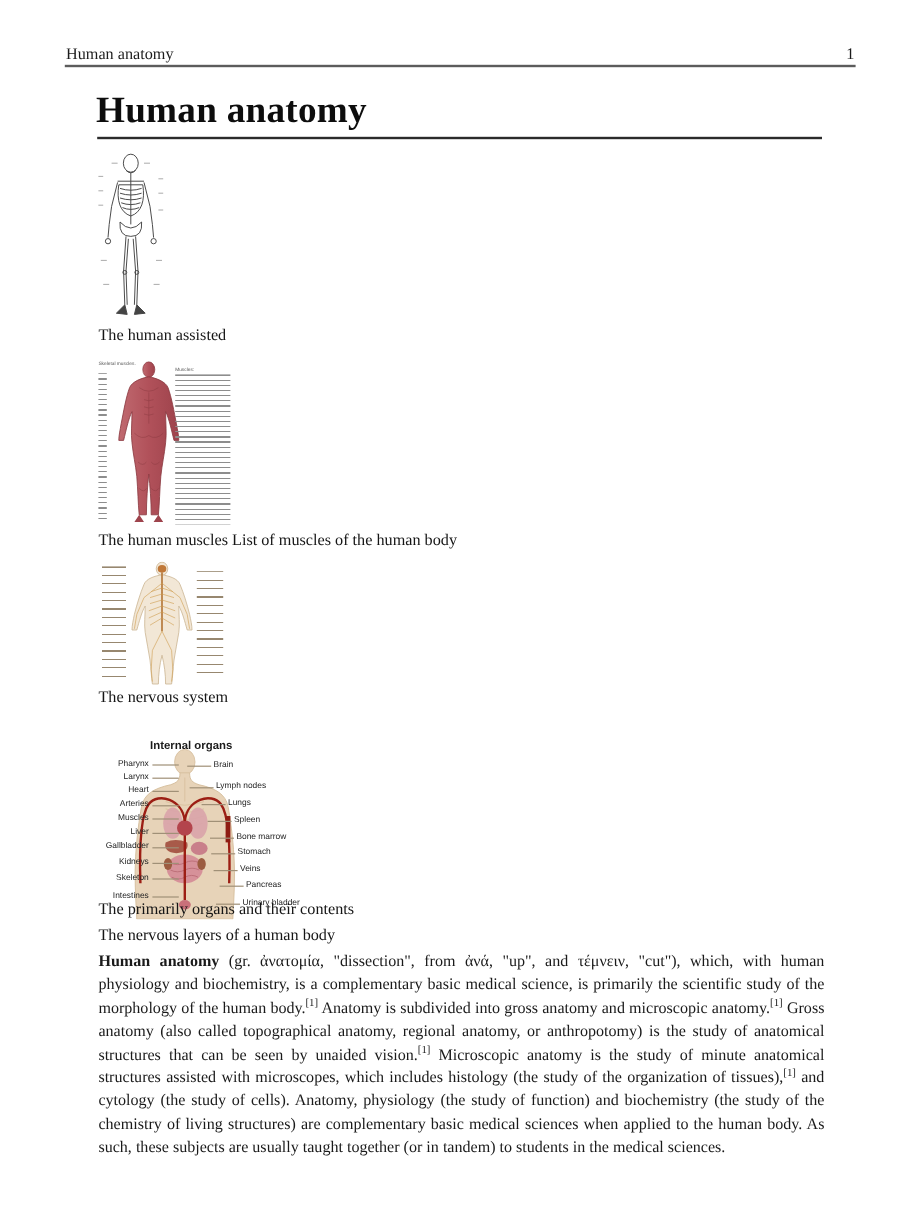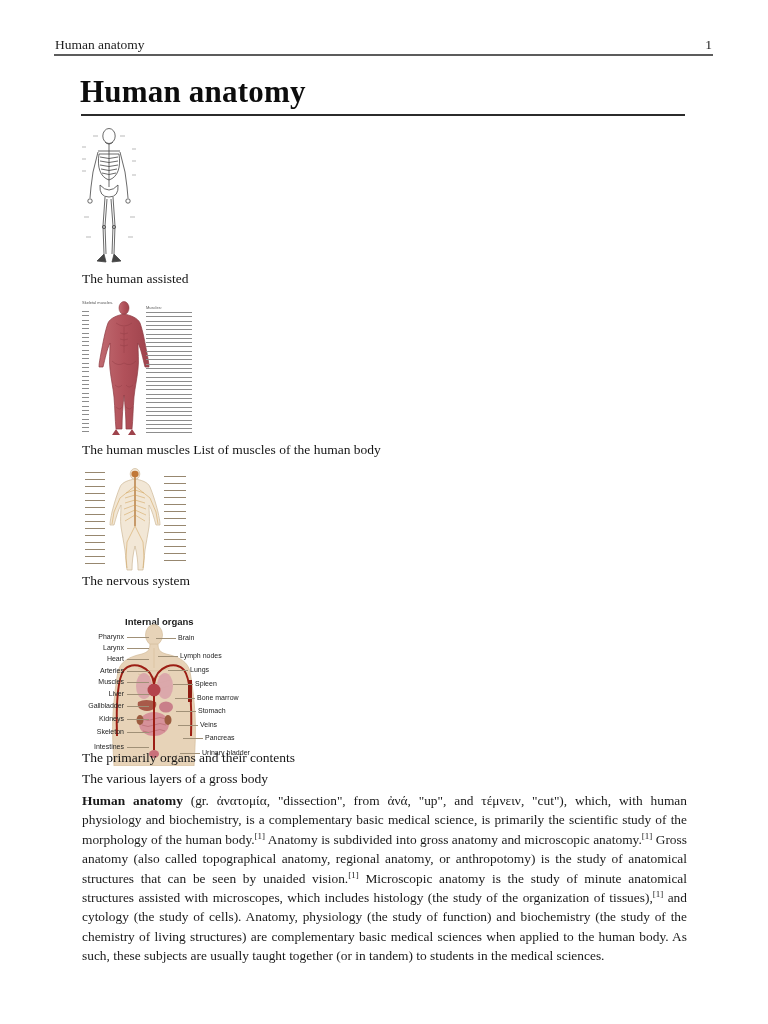--- a/index.html
+++ b/index.html
@@ -225,17 +225,17 @@
         <div class="leader" style="top: 97px; left: 96px; width: 20px;"></div>
         <span class="organ-label right" style="top: 107px; left: 120px;">Veins</span>
         <div class="leader" style="top: 111px; left: 98px; width: 20px;"></div>
         <span class="organ-label right" style="top: 120px; left: 125px;">Pancreas</span>
         <div class="leader" style="top: 124px; left: 103px; width: 20px;"></div>
         <span class="organ-label right" style="top: 135px; left: 122px;">Urinary bladder</span>
         <div class="leader" style="top: 139px; left: 100px; width: 20px;"></div>
       </div>
   </div>
   <div class="abs caption" style="left:82px;top:750px;">The primarily organs and their contents</div>
-  <div class="abs caption" style="left:82px;top:771px;">The various layers of a gross body</div>
+  <div class="abs caption" style="left:82px;top:771px;">The nervous layers of a human body</div>
 
   <div class="abs para" style="left:82px;top:791px;"><span style="font-weight: bold;">Human anatomy</span><span> (gr. ἀνατομία, "dissection", from ἀνά, "up", and τέμνειν, "cut"), which, with human physiology and biochemistry, is a complementary basic medical science, is primarily the scientific study of the morphology of the human body.</span><sup class="ref">[1]</sup><span> Anatomy is subdivided into gross anatomy and microscopic anatomy.</span><sup class="ref">[1]</sup><span> Gross anatomy (also called topographical anatomy, regional anatomy, or anthropotomy) is the study of anatomical structures that can be seen by unaided vision.</span><sup class="ref">[1]</sup><span> Microscopic anatomy is the study of minute anatomical structures assisted with microscopes, which includes histology (the study of the organization of tissues),</span><sup class="ref">[1]</sup><span> and cytology (the study of cells). Anatomy, physiology (the study of function) and biochemistry (the study of the chemistry of living structures) are complementary basic medical sciences when applied to the human body. As such, these subjects are usually taught together (or in tandem) to students in the medical sciences.</span></div>
 
 </div>
 
 </body></html>

